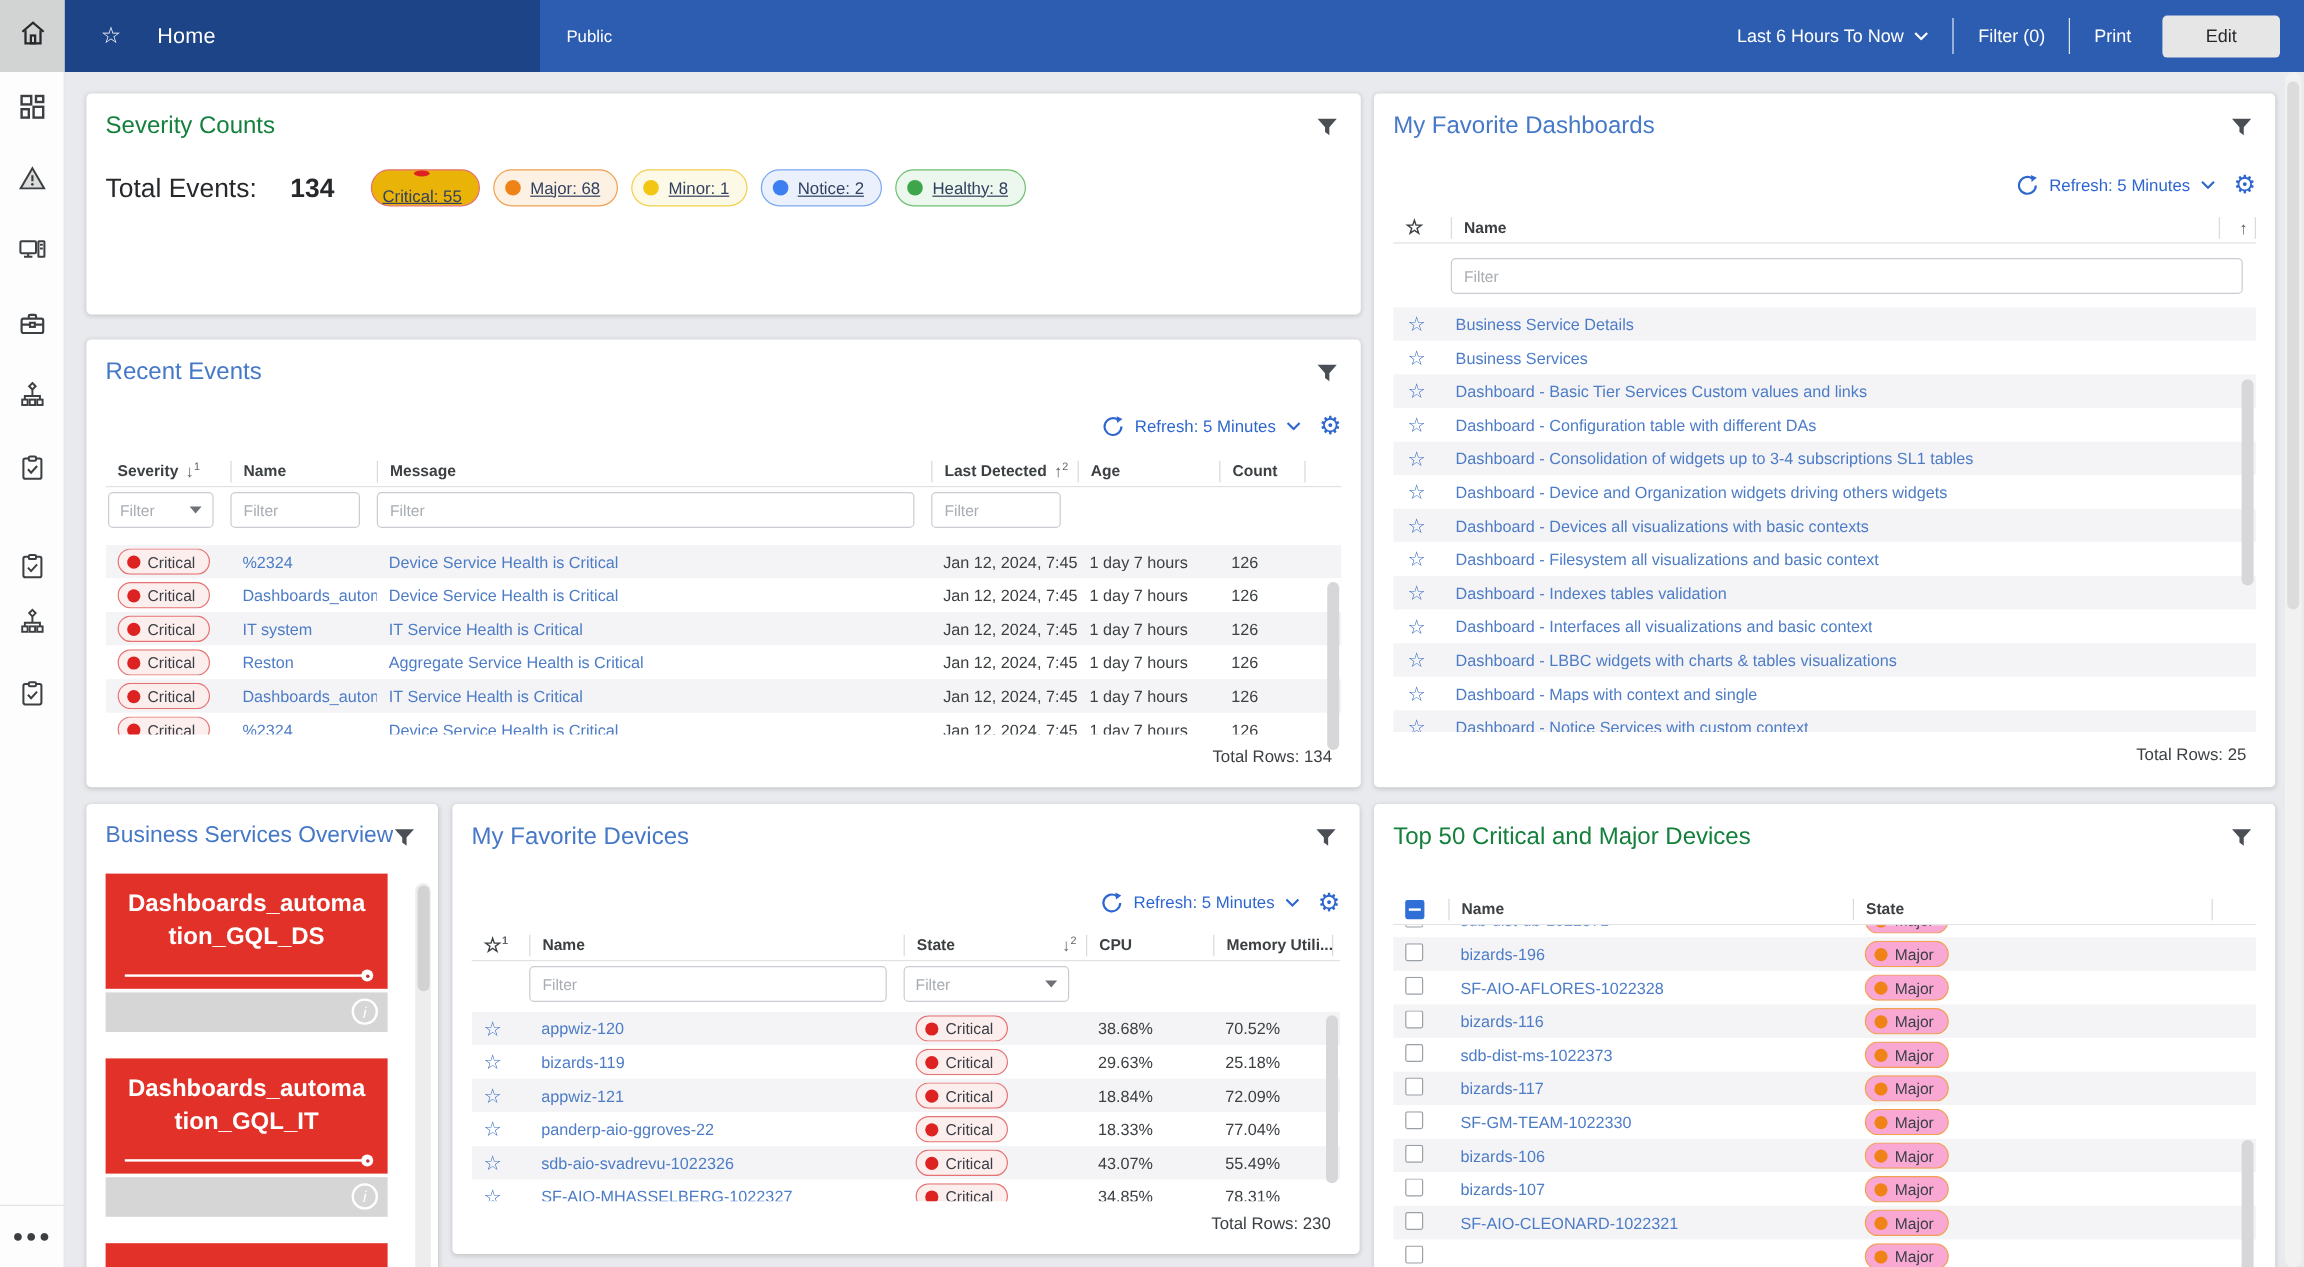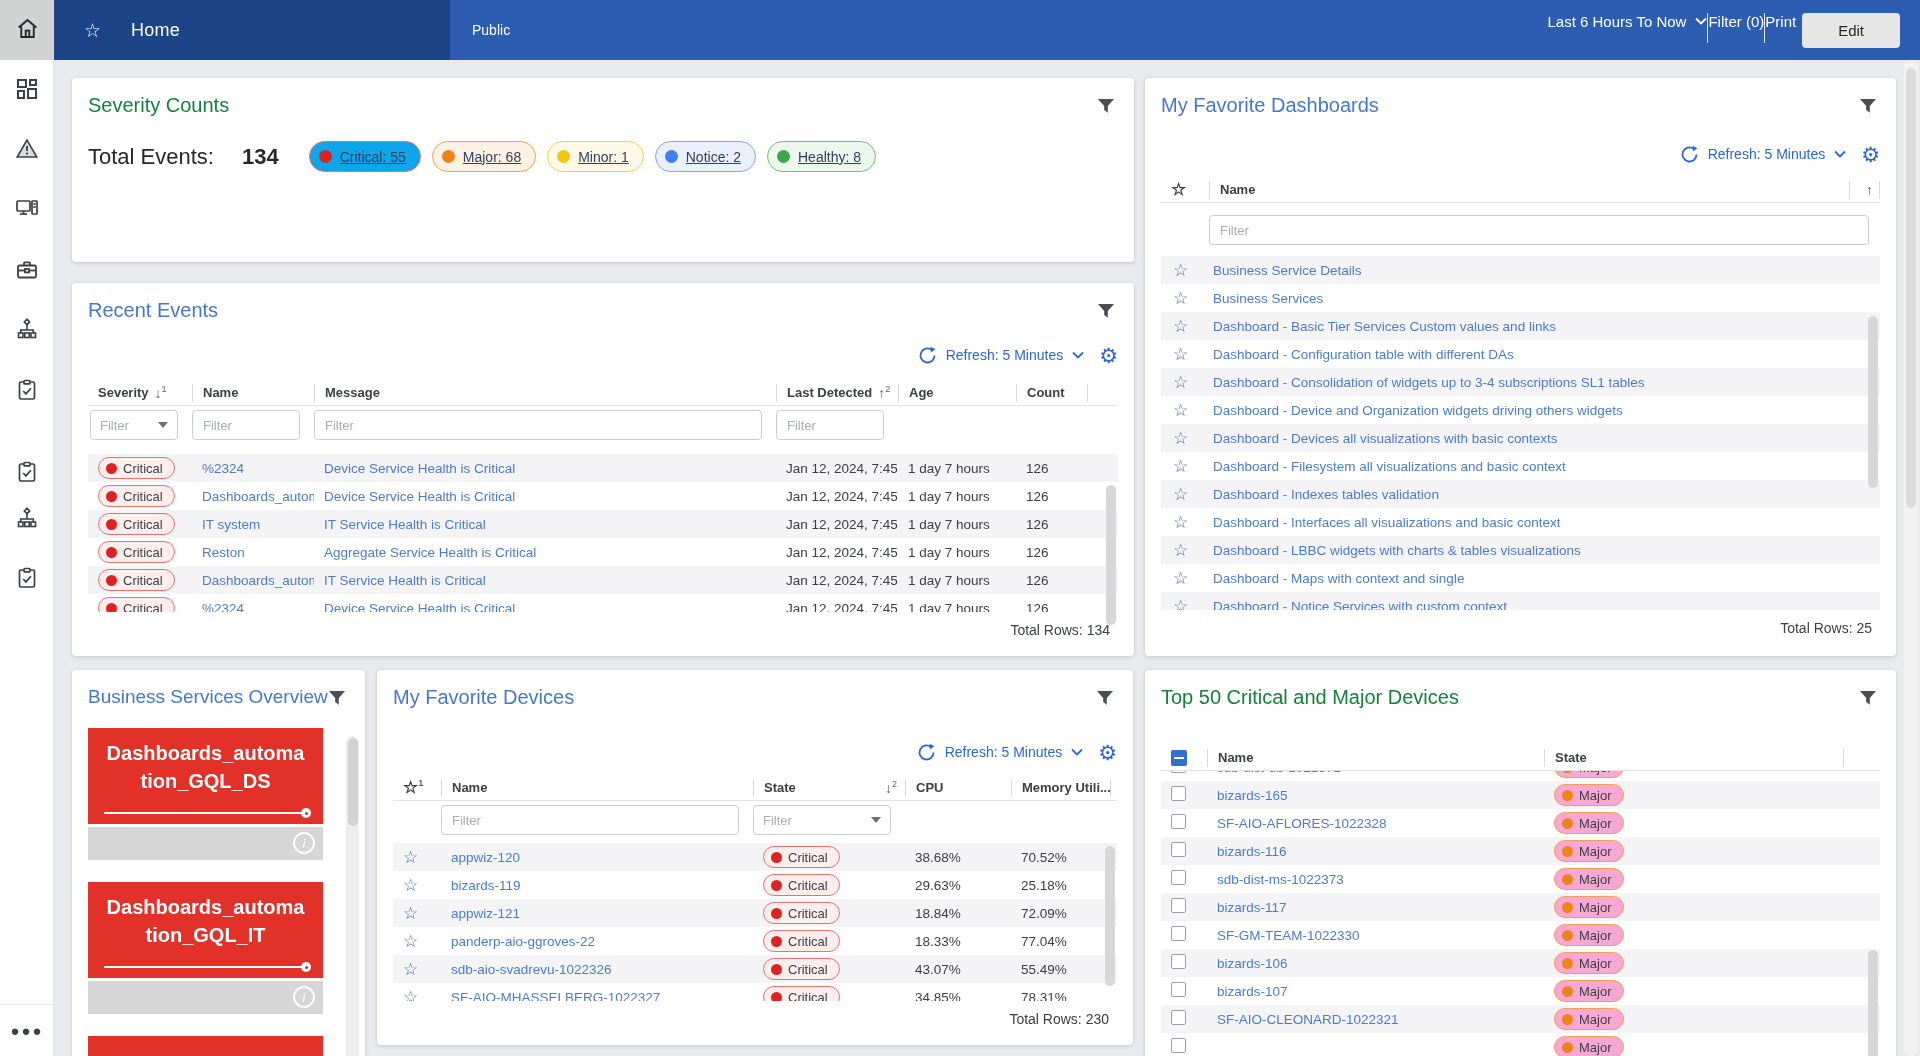--- a/index.html
+++ b/index.html
@@ -7,21 +7,21 @@
   body{font-family:"Liberation Sans",sans-serif;background:#e9eaed;color:#3c4043;}
 
   
   .topbar{position:absolute;top:0;left:0;width:1920px;height:60px;display:flex;z-index:10;}
   .home-cell{width:54px;height:60px;background:#d2d4d4;display:flex;align-items:center;justify-content:center;flex:0 0 54px;}
   .topbar-dark{width:396px;flex:0 0 396px;background:#1c4486;display:flex;align-items:center;padding-left:30px;gap:30px;color:#fff;}
   .topbar-star{font-size:19px;color:#fff;line-height:1;cursor:pointer;}
   .topbar-title{font-size:18px;letter-spacing:.2px;}
   .topbar-rest{flex:1;background:#2d5db0;display:flex;align-items:center;color:#fff;}
   .scope-label{margin-left:22px;font-size:14px;}
-  .topbar-right{margin-left:auto;display:flex;align-items:flex-start;padding-right:20px;font-size:15px;}
+  .topbar-right{margin-left:auto;display:flex;align-items:center;gap:20px;padding-right:20px;font-size:15px;}
   .tb-item{display:flex;align-items:center;gap:9px;cursor:pointer;white-space:nowrap;}
   .tb-divider{width:1px;height:30px;background:rgba(255,255,255,.85);}
   .edit-btn{background:#e6e6e6;color:#26282b;border:none;border-radius:4px;padding:9px 36px;font-size:15px;font-family:inherit;cursor:pointer;margin-left:6px;}
 
   
   .sidebar{position:absolute;top:60px;left:0;width:54px;height:996px;background:#fdfdfd;border-right:1px solid #e4e4e4;z-index:5;}
   .side-icon{position:absolute;left:50%;transform:translateX(-50%);width:24px;height:24px;}
   .side-divider{position:absolute;top:944px;left:0;width:54px;border-top:1px solid #e4e4e4;}
   .side-more{position:absolute;top:962px;left:0;width:54px;text-align:center;font-size:15px;letter-spacing:2px;color:#3c4043;cursor:pointer;}
 
@@ -239,21 +239,21 @@
     <div class="panel-title dark">Severity Counts</div>
     <span class="funnel">
       <svg width="20" height="20" viewBox="0 0 20 20">
           <path d="M2 3 h16 l-6.2 7 v6.8 l-3.6 -2.7 v-4.1 z" fill="#4a4f55"></path>
         </svg>
     </span>
     <div class="sev-row">
       <span class="total-label">Total Events:</span>
       <span class="total-value">134</span>
       <span id="sev-badges" style="display:flex;gap:11px;">
-          <a class="sev-badge" style="background: #0ea5e9; border-color: rgb(229, 115, 115);">
+          <a class="sev-badge" style="background: #eab308; border-color: rgb(229, 115, 115); flex-direction: column;">
             <span class="sev-dot" style="background: rgb(221, 34, 34);"></span>
             <span class="sev-label">Critical: 55</span>
           </a>
           <a class="sev-badge" style="background: rgb(253, 241, 228); border-color: rgb(240, 160, 80);">
             <span class="sev-dot" style="background: rgb(239, 131, 24);"></span>
             <span class="sev-label">Major: 68</span>
           </a>
           <a class="sev-badge" style="background: rgb(253, 249, 231); border-color: rgb(243, 207, 78);">
             <span class="sev-dot" style="background: rgb(243, 198, 20);"></span>
             <span class="sev-label">Minor: 1</span>
@@ -663,21 +663,21 @@
           <div class="trow t50-grid">
             <div class="cell"><span class="cbx"></span></div>
             <a class="cell link">sdb-dist-db-1022371</a>
             <div class="cell"><span class="pill major">
                 <span class="pd"></span>
                 <span class="pt">Major</span>
               </span></div>
           </div>
           <div class="trow t50-grid alt">
             <div class="cell"><span class="cbx"></span></div>
-            <a class="cell link">bizards-165</a>
+            <a class="cell link">bizards-196</a>
             <div class="cell"><span class="pill major">
                 <span class="pd"></span>
                 <span class="pt">Major</span>
               </span></div>
           </div>
           <div class="trow t50-grid">
             <div class="cell"><span class="cbx"></span></div>
             <a class="cell link">SF-AIO-AFLORES-1022328</a>
             <div class="cell"><span class="pill major">
                 <span class="pd"></span>

